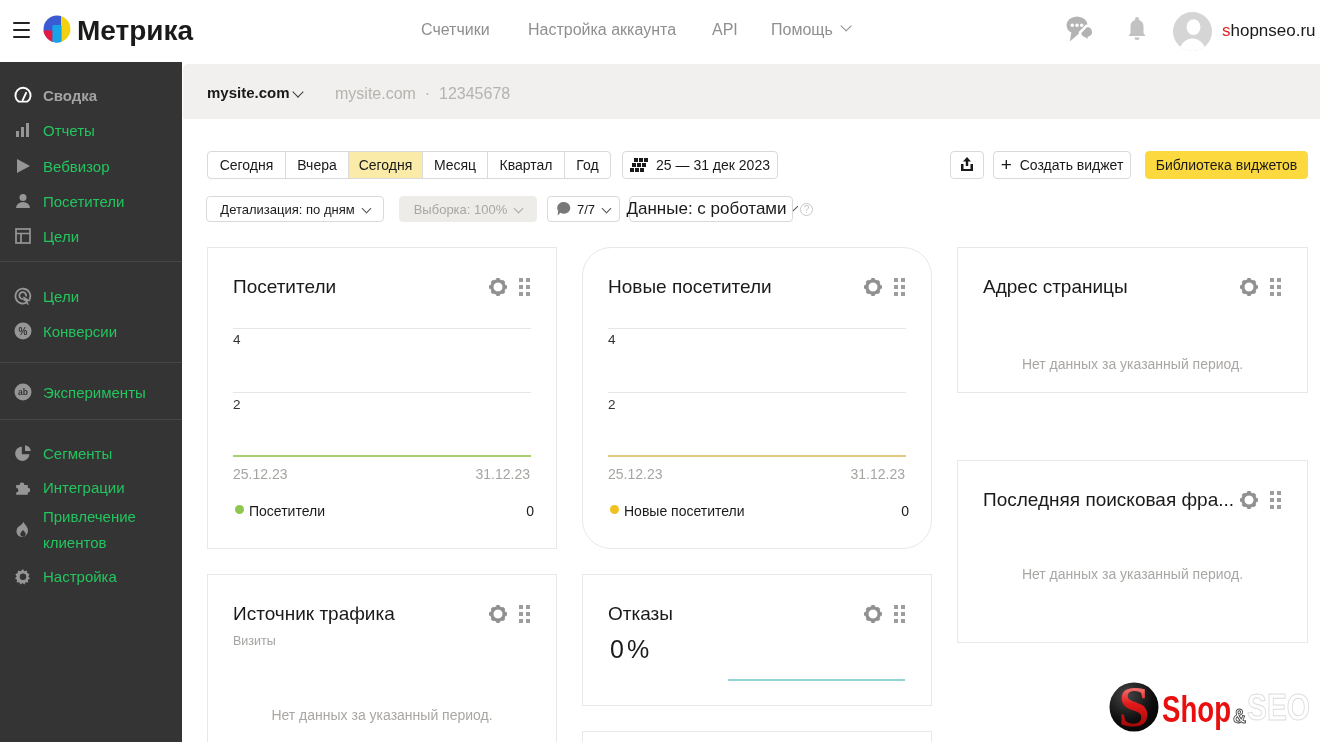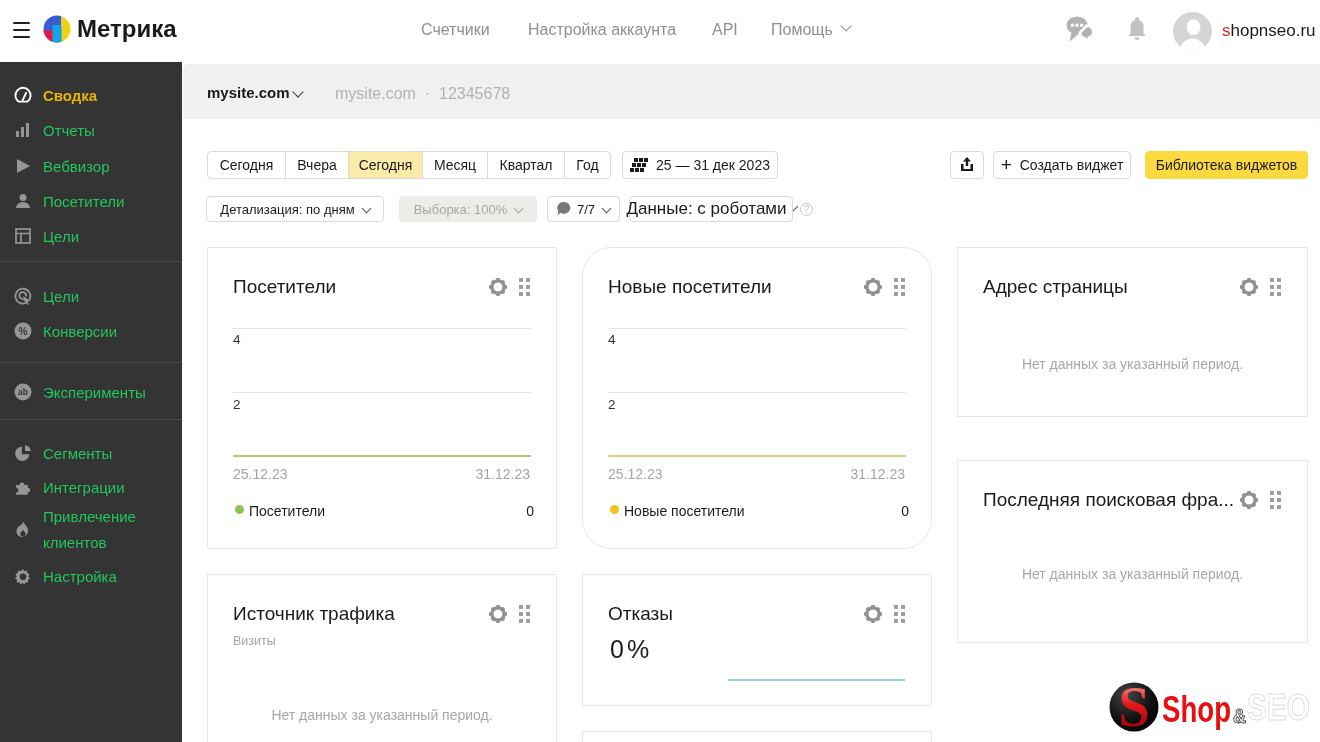--- a/index.html
+++ b/index.html
@@ -6,21 +6,21 @@
 * { margin:0; padding:0; box-sizing:border-box; }
 html,body { width:1320px; height:742px; overflow:hidden; }
 body { font-family:"Liberation Sans", sans-serif; background:#fff; position:relative; }
 .abs { position:absolute; }
 
 
 #header { position:absolute; left:0; top:0; width:1320px; height:62px; background:#fff; }
 #burger { position:absolute; left:13px; top:22px; width:17px; height:17px; }
 #burger div { height:2px; background:#222; border-radius:1px; margin-bottom:5px; }
 #logo { position:absolute; left:43px; top:15px; }
-#brand { position:absolute; left:77px; top:15px; font-size:24px; font-weight:700; color:#1a1a1a; }
+#brand { position:absolute; left:77px; top:15px; font-size:28px; font-weight:700; color:#1a1a1a; }
 .topnav { position:absolute; top:21px; font-size:16px; color:#8f8f8f; }
 .chev { display:inline-block; width:8px; height:8px; border-right:1.5px solid #8f8f8f; border-bottom:1.5px solid #8f8f8f; transform:rotate(45deg) translateY(-3px); margin-left:7px; vertical-align:3px; }
 #usertext { position:absolute; top:21px; left:1222px; font-size:17px; color:#1a1a1a; }
 #usertext .red { color:#e02424; }
 
 
 #sidebar { position:absolute; left:0; top:62px; width:182px; height:680px; background:#343434; }
 .sitem { position:absolute; left:0; width:182px; height:24px; }
 .sitem .ic { position:absolute; left:14px; top:50%; transform:translateY(-50%); width:18px; height:18px; }
 .sitem .lb { position:absolute; left:43px; top:50%; transform:translateY(-50%); font-size:15px; color:#22c55e; white-space:nowrap; }
@@ -112,21 +112,21 @@
   </svg>
   <div id="usertext"><span class="red">s</span>hopnseo.ru</div>
 </div>
 
 <div id="sidebar">
   <div class="sitem active" style="top:21px;">
     <svg class="ic" viewBox="0 0 18 18">
         <path d="M4.6 15.6 A7.6 7.6 0 1 1 13.4 15.6 L4.6 15.6 Z" fill="none" stroke="#fff" stroke-width="1.9" stroke-linejoin="round"></path>
         <path d="M8.7 14.2 L12.1 6.8" stroke="#fff" stroke-width="1.9" stroke-linecap="round" fill="none"></path>
       </svg>
-    <div class="lb" style="color:#eab308; font-weight:700;">Сводка</div>
+    <div class="lb" style="color:#a3a3a3; font-weight:700;">Сводка</div>
   </div>
   <div class="sitem" style="top:56px;">
     <svg class="ic" viewBox="0 0 18 18">
         <rect x="2" y="10" width="3" height="6" fill="#969696"></rect>
         <rect x="7" y="6" width="3" height="10" fill="#969696"></rect>
         <rect x="12" y="2" width="3" height="14" fill="#969696"></rect>
       </svg>
     <div class="lb">Отчеты</div>
   </div>
   <div class="sitem" style="top:92px;">
@@ -331,21 +331,21 @@
   <div class="gline" style="top:144px;"></div>
   <div class="axlabel num" style="left:25px; top:149px;">2</div>
   <div class="gline" style="top:207px; background:#e0cb80; height:2px;"></div>
   <div class="axlabel" style="left:25px; top:218px;">25.12.23</div>
   <div class="axlabel" style="right:26px; top:218px;">31.12.23</div>
   <div class="leg-dot" style="left:27px; top:257px; background:#efc121;"></div>
   <div class="leg-name" style="left:41px; top:255px;">Новые посетители</div>
   <div class="leg-val" style="right:22px; top:255px;">0</div>
 </div>
 
-<div class="card" style="left:957px; top:247px; width:351px; height:170px;">
+<div class="card" style="left:957px; top:247px; width:351px; height:146px;">
   <h3>Адрес страницы</h3>
   <svg class="cgear" style="left:282px; top:30px;" width="18" height="18" viewBox="0 0 18 18">
       <g transform="translate(9,9)" fill="#909090">
         <circle r="6.2" fill="none" stroke="#909090" stroke-width="3.2"></circle>
         <g>
           <rect x="-1.7" y="-9" width="3.4" height="4.2"></rect>
           <rect x="-1.7" y="4.8" width="3.4" height="4.2"></rect>
           <rect x="-9" y="-1.7" width="4.2" height="3.4"></rect>
           <rect x="4.8" y="-1.7" width="4.2" height="3.4"></rect>
           <g transform="rotate(45)">

